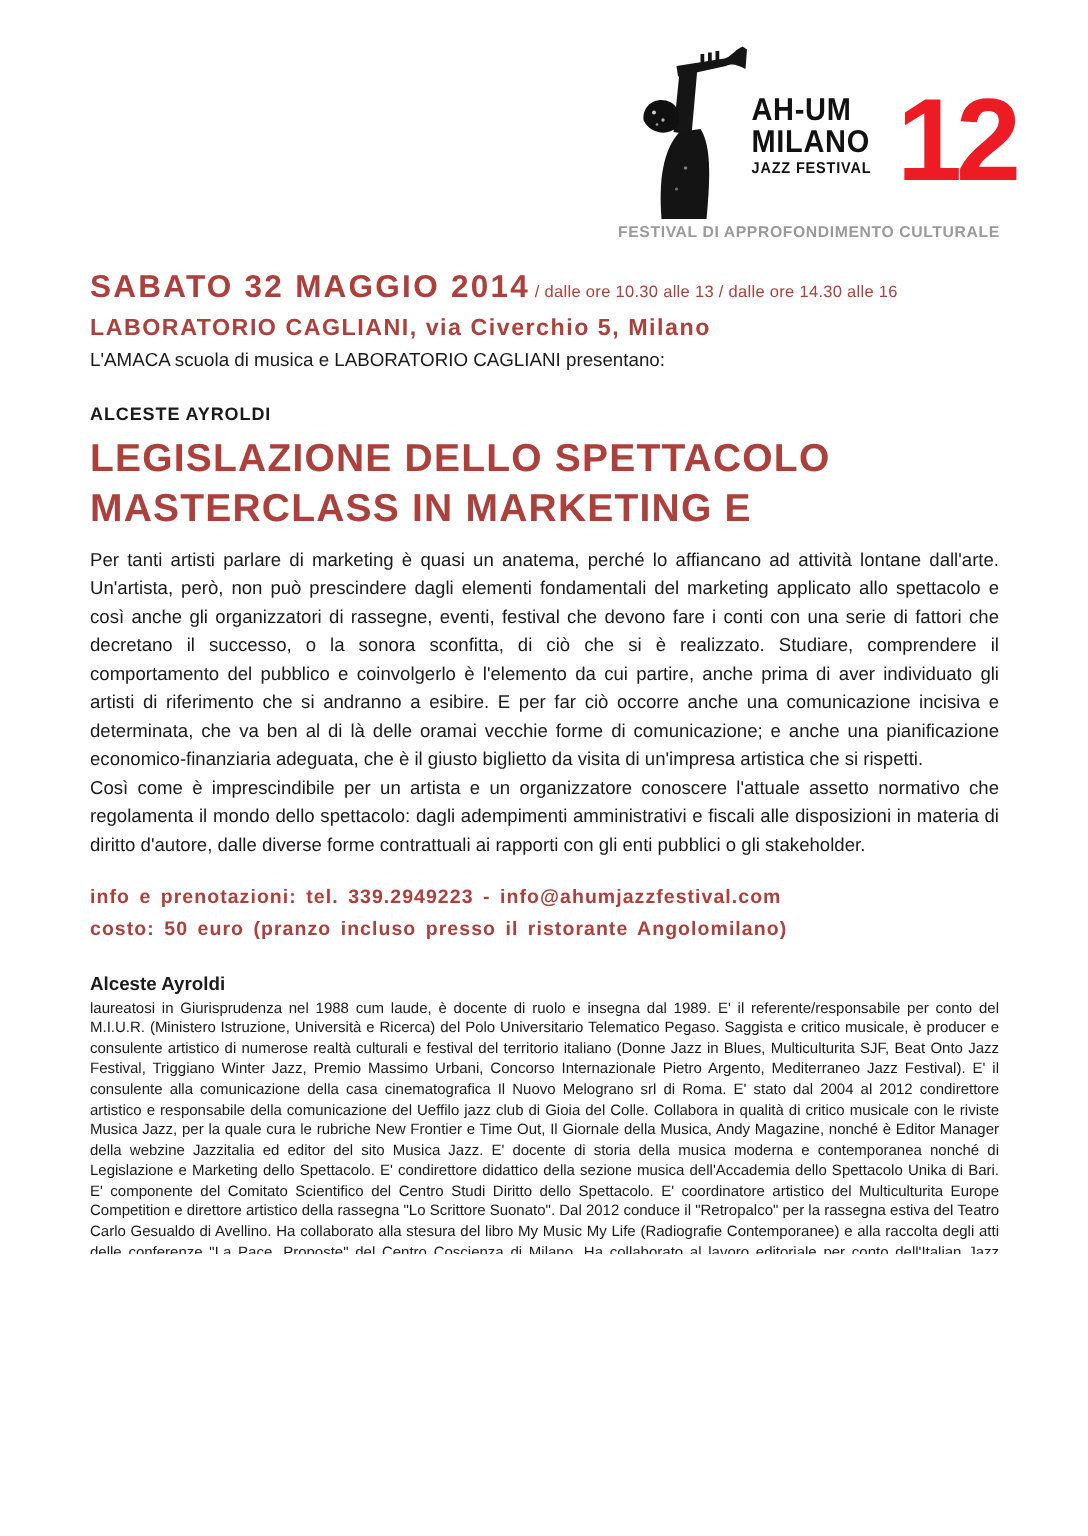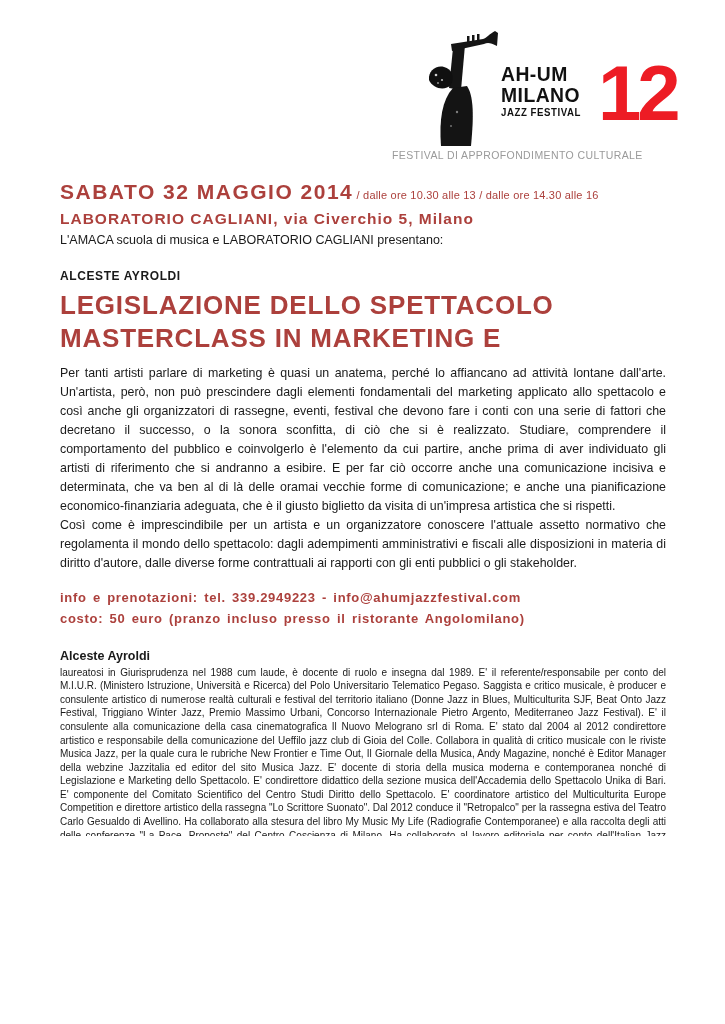--- a/index.html
+++ b/index.html
@@ -10,21 +10,21 @@
     background:#ffffff; overflow:hidden;
   }
 
   
   .logo-area { position:absolute; left:427px; top:28px; display:flex; align-items:flex-start; }
   .trumpeter { width:72px; height:118px; flex:none; }
   .logo-text { margin-top:36px; margin-left:2px; color:#111; font-weight:900; line-height:0.98; transform:scaleX(0.92); transform-origin:left top; }
   .logo-text .l1, .logo-text .l2 { font-size:21px; letter-spacing:0.5px; }
   .logo-text .l3 { font-size:10.5px; letter-spacing:0.6px; margin-top:2px; }
   .logo-edition { font-size:78px; font-weight:900; color:#ED1C24; line-height:0.85; margin-left:10px; margin-top:32px; letter-spacing:-4px; }
-  .tagline { position:absolute; left:392px; top:149px; font-size:10.5px; font-weight:normal; color:#9a9a9a; letter-spacing:0.4px; white-space:nowrap; }
+  .tagline { position:absolute; left:412px; top:149px; font-size:10.5px; font-weight:bold; color:#9a9a9a; letter-spacing:0.4px; white-space:nowrap; }
 
   
   .main { position:absolute; left:60px; top:180px; width:606px; }
   .date-line { font-size:21px; font-weight:bold; color:#AC403C; letter-spacing:1.5px; }
   .date-times { font-size:11px; font-weight:normal; letter-spacing:0.2px; }
   .venue-line { font-size:15.5px; font-weight:bold; color:#AC403C; letter-spacing:1px; margin-top:6px; }
   .presenters { font-size:12.5px; color:#1a1a1a; margin-top:5px; }
   .speaker { font-size:12px; font-weight:bold; letter-spacing:0.6px; margin-top:22px; }
   .big-title { font-size:26px; font-weight:bold; color:#AC403C; letter-spacing:0.8px; line-height:1.28; margin-top:6px; }
   .body-copy { font-size:12.4px; line-height:19px; text-align:justify; margin-top:8px; }

